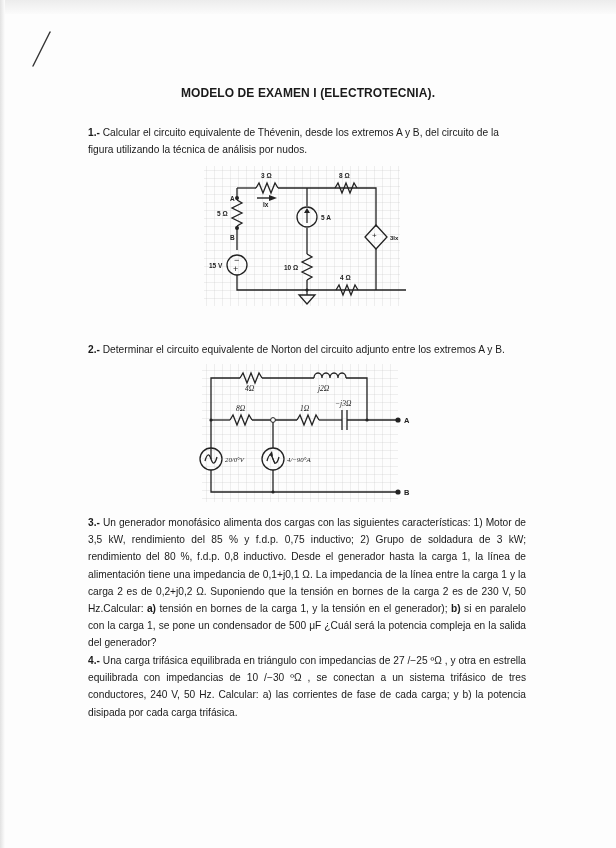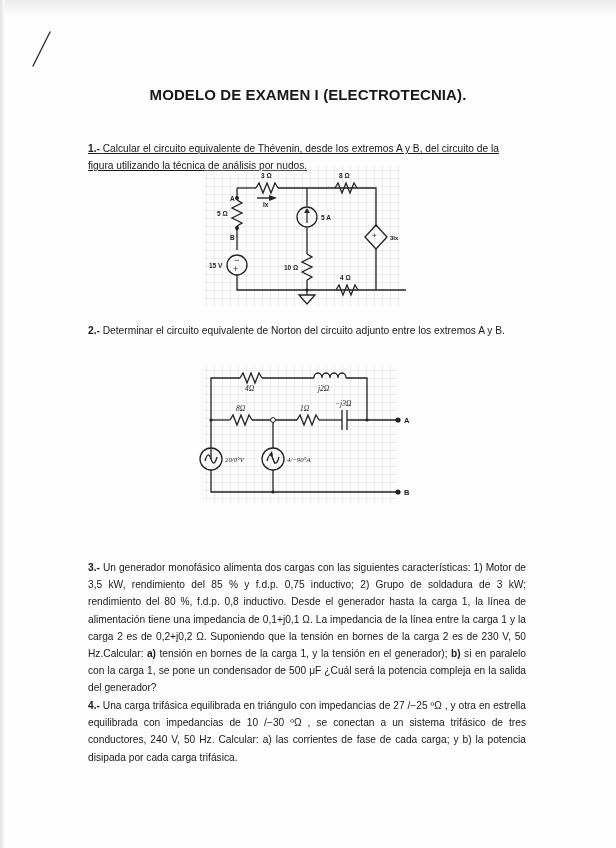--- a/index.html
+++ b/index.html
@@ -15,45 +15,45 @@
   }
   .page-shadow-left {
     position: absolute; left: 0; top: 0; width: 5px; height: 848px;
     background: linear-gradient(90deg, #e2e2e2, #fdfdfd);
   }
   .pen-mark {
     position: absolute; left: 30px; top: 30px; width: 22px; height: 40px;
   }
   .title {
     position: absolute; left: 0; width: 616px; top: 86px;
-    text-align: center; font-weight: bold; font-size: 15px; letter-spacing: 0.1px;
+    text-align: center; font-weight: bold; font-size: 12px; letter-spacing: 0.1px;
   }
   .q {
     position: absolute; left: 88px; width: 438px; font-size: 10.2px; line-height: 17.2px;
   }
-  .q.just { text-align: justify; margin-top: 45px; }
+  .q.just { text-align: justify; }
   .q b { font-weight: bold; }
   .num { font-weight: bold; }
   .circuit { position: absolute; }
   svg text { font-family: "Liberation Sans", sans-serif; }
   .serif { font-family: "Liberation Serif", serif; font-style: italic; }
 </style>
 </head>
 <body>
 
 <div class="page-shadow-top"></div>
 <div class="page-shadow-left"></div>
 
 <svg class="pen-mark" viewBox="0 0 22 40">
   <line x1="20" y1="2" x2="3" y2="36" stroke="#333" stroke-width="1.4" stroke-linecap="round"></line>
 </svg>
 
 <div class="title">MODELO DE EXAMEN I (ELECTROTECNIA).</div>
 
-<div class="q" style="top:140px;text-decoration:underline;">
+<div class="q" style="top:124px;">
   <span class="num">1.-</span>
   <span>Calcular el circuito equivalente de Thévenin, desde los extremos A y B, del circuito de la figura utilizando la técnica de análisis por nudos.</span>
 </div>
 
 <svg class="circuit" style="left:190px; top:162px;" width="230" height="148" viewBox="0 0 230 148">
   <defs>
     <pattern id="grid1" width="8" height="8" patternUnits="userSpaceOnUse">
       <path d="M8 0 L0 0 0 8" fill="none" stroke="#c9c9c9" stroke-width="0.6"></path>
     </pattern>
   </defs>
@@ -111,21 +111,21 @@
   <text x="131" y="58" font-size="6.5" font-weight="bold" fill="#222">5 A</text>
   <text x="200" y="78" font-size="6" font-weight="bold" fill="#222">3Ix</text>
   <text x="182" y="76" font-size="8" fill="#222">+</text>
   <text x="19" y="106" font-size="6.5" font-weight="bold" fill="#222">15 V</text>
   <text x="44" y="101" font-size="9" fill="#222">−</text>
   <text x="43" y="110" font-size="9" fill="#222">+</text>
   <text x="94" y="108" font-size="6.5" font-weight="bold" fill="#222">10 Ω</text>
   <text x="150" y="118" font-size="6.5" font-weight="bold" fill="#222">4 Ω</text>
 </svg>
 
-<div class="q" style="top:322px;">
+<div class="q" style="top:341px;">
   <span class="num">2.-</span>
   <span>Determinar el circuito equivalente de Norton del circuito adjunto entre los extremos A y B.</span>
 </div>
 
 <svg class="circuit" style="left:190px; top:362px;" width="230" height="142" viewBox="0 0 230 142">
   <defs>
     <pattern id="grid2" width="8" height="8" patternUnits="userSpaceOnUse">
       <path d="M8 0 L0 0 0 8" fill="none" stroke="#c9c9c9" stroke-width="0.6"></path>
     </pattern>
   </defs>

